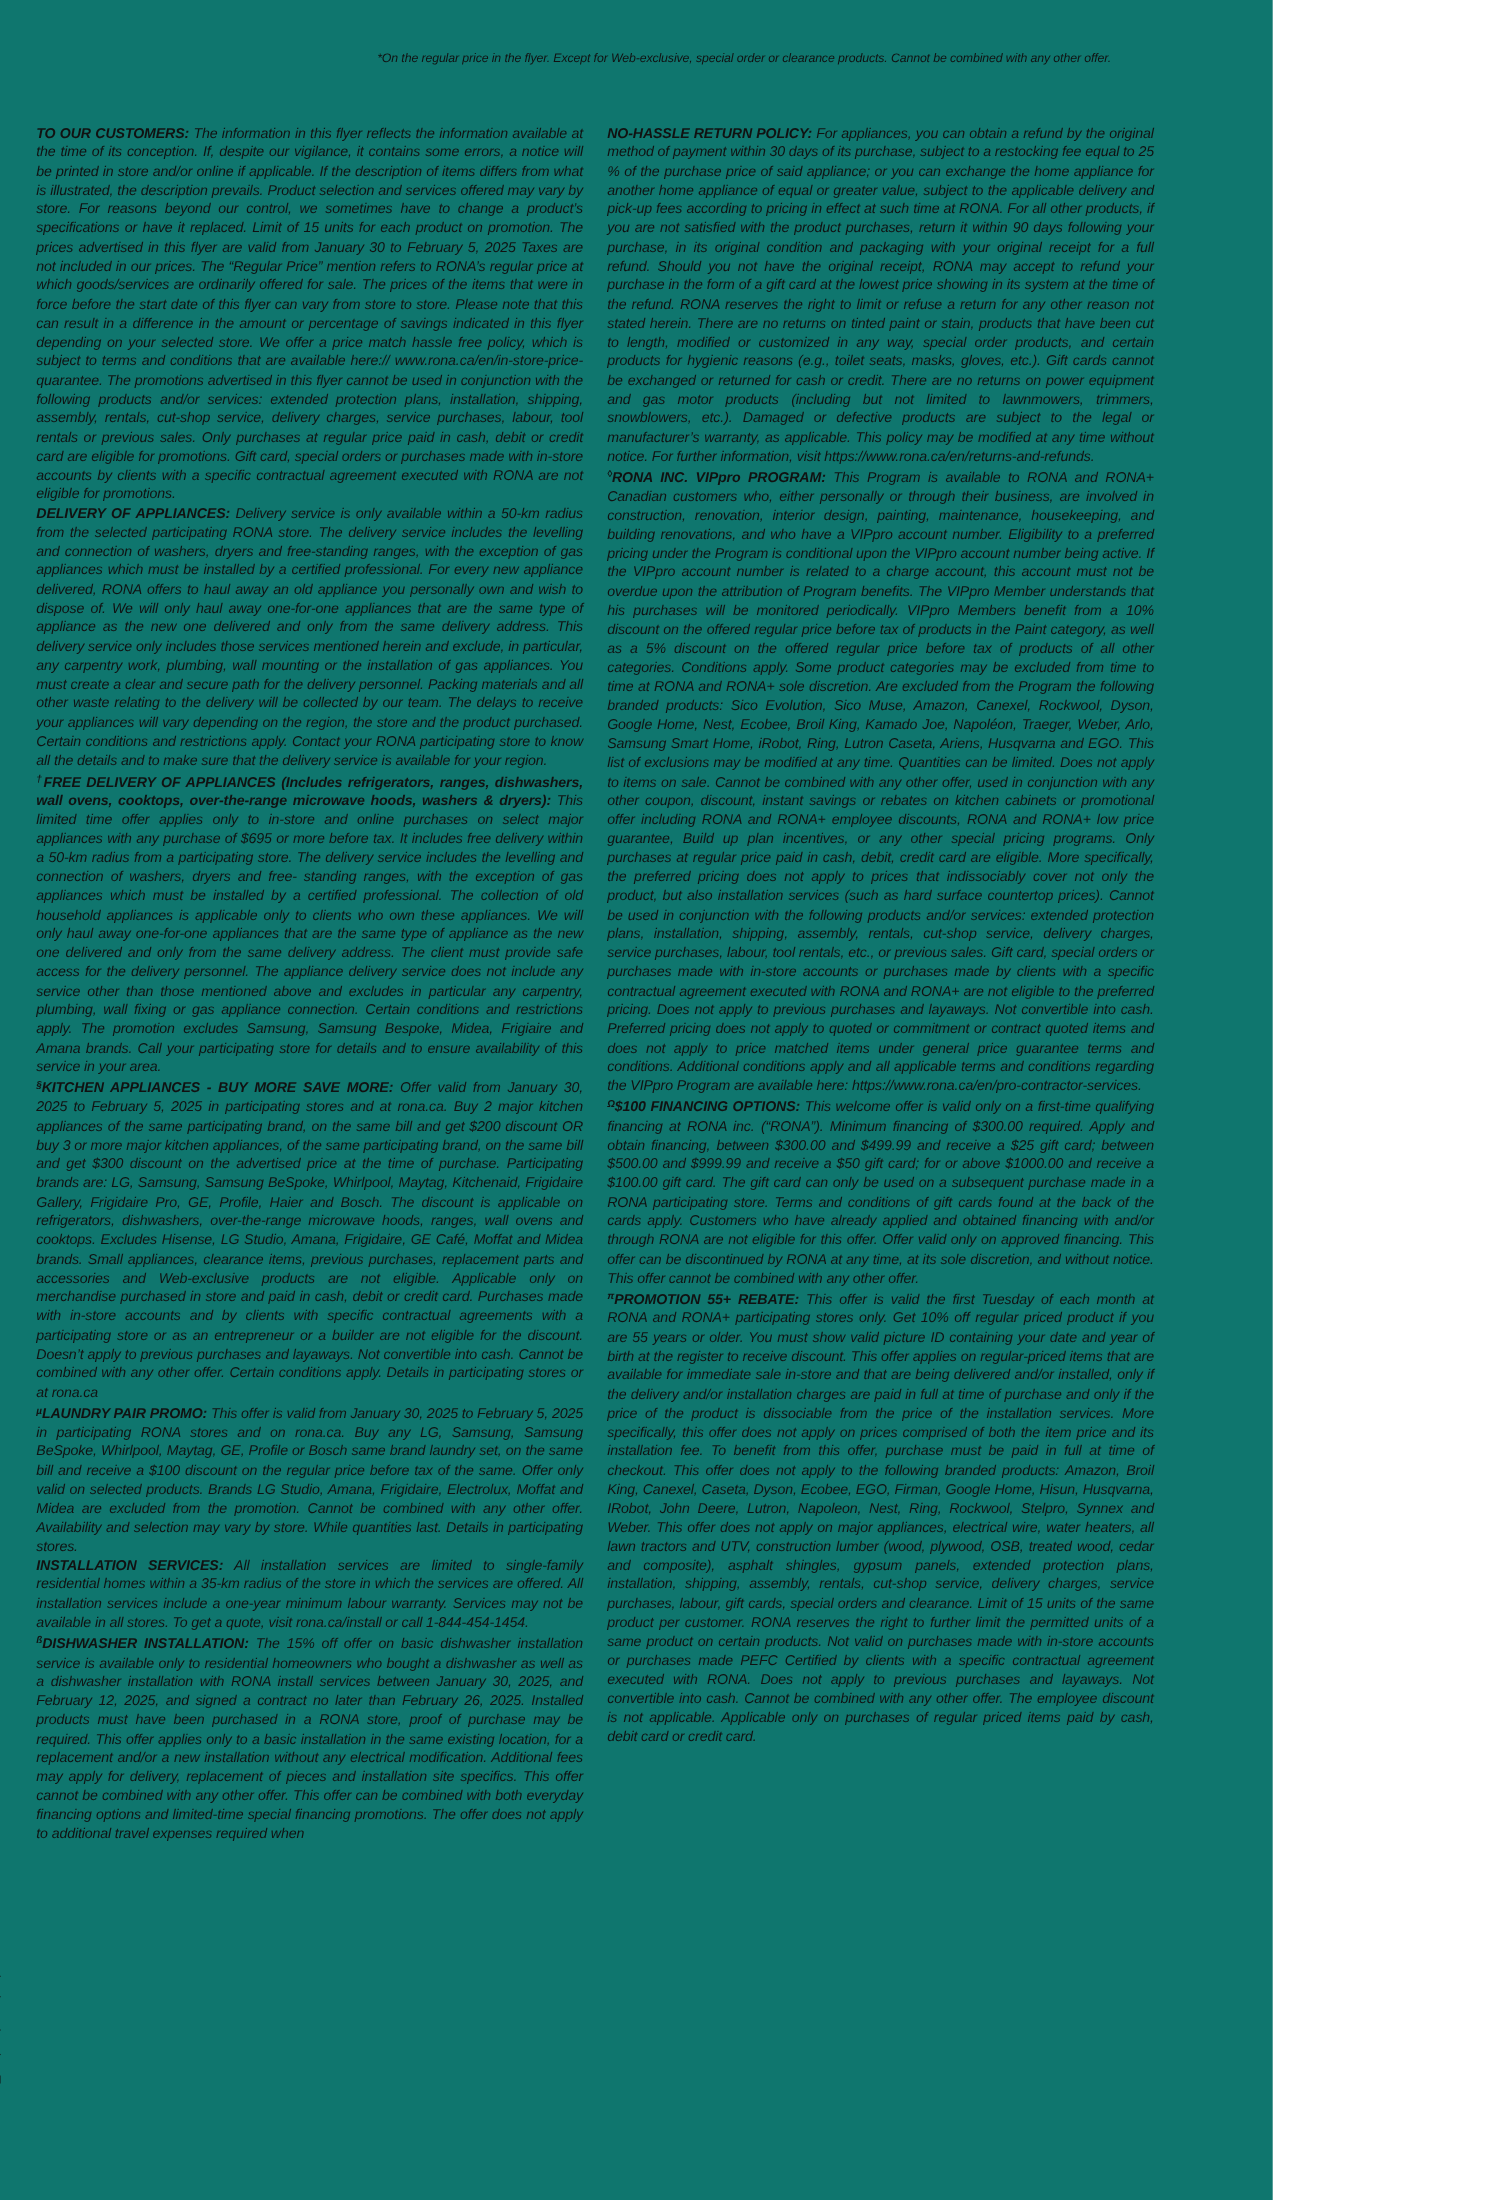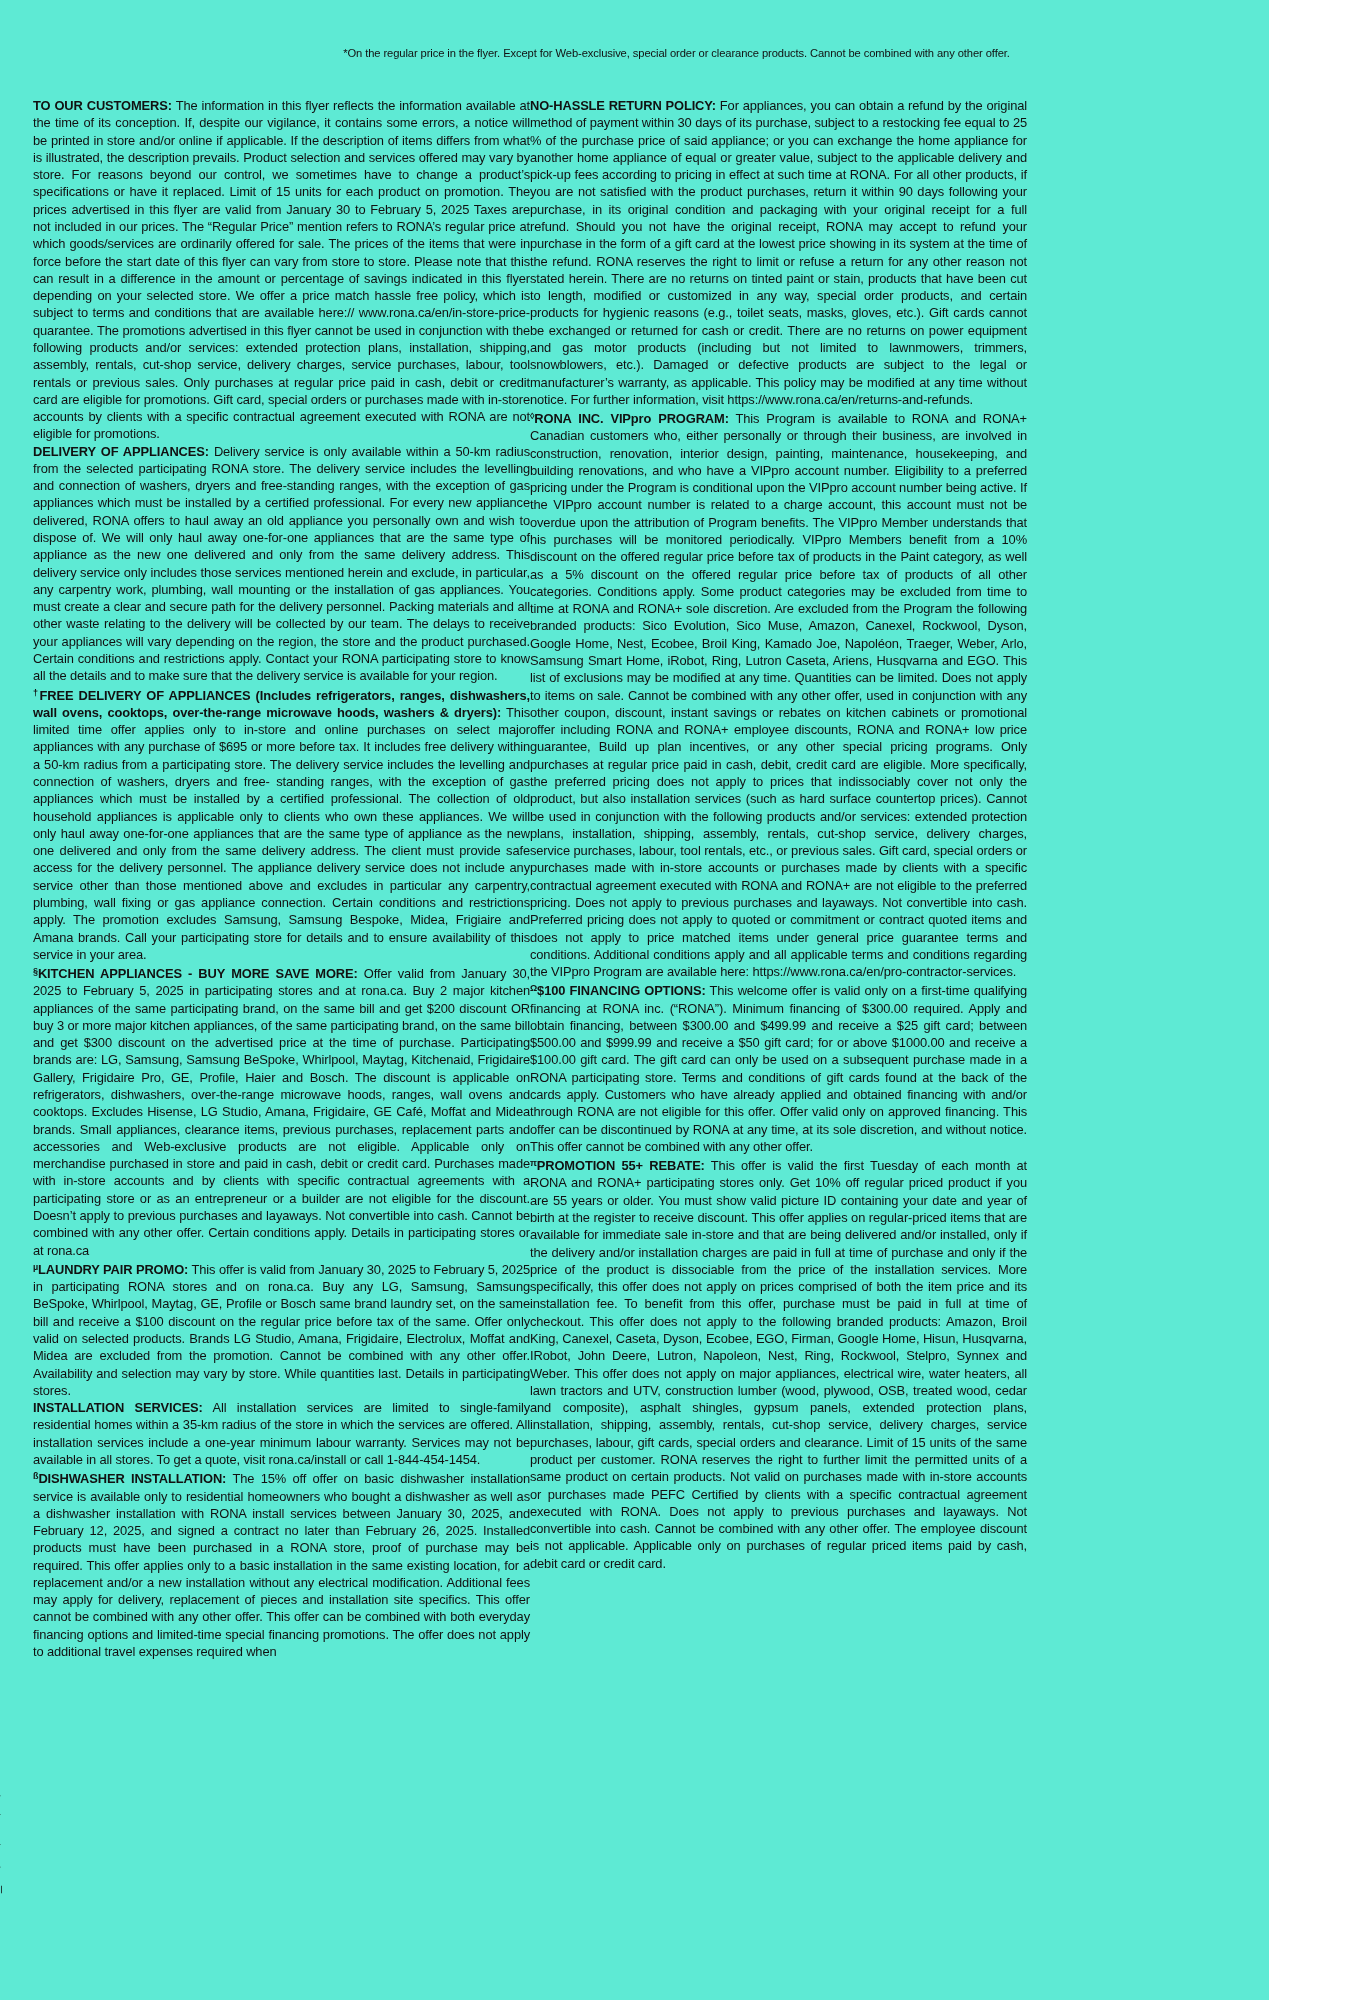--- a/index.html
+++ b/index.html
@@ -6,25 +6,26 @@
     margin: 0;
     padding: 0;
     background: #ffffff;
   }
   body {
     font-family: "Liberation Sans", sans-serif;
     color: #111111;
   }
   .page {
     position: relative;
-    width: 1269px;
+    width: 1157px;
     height: 2000px;
-    background: #5eead4;
+    background: #0f766e;
     overflow: hidden;
     box-sizing: border-box;
+    font-style: italic;
   }
   .asterisk-note {
     position: absolute;
     top: 46px;
     left: 0;
     width: 1353px;
     text-align: center;
     font-size: 11.2px;
     line-height: 14px;
     letter-spacing: -0.1px;
@@ -36,24 +37,25 @@
     width: 1292px;
     font-size: 12.6px;
     line-height: 17.5px;
     letter-spacing: -0.15px;
   }
   .preamble .l1 { display: block; }
   .preamble .l2 { display: block; }
 
   .columns {
     position: absolute;
-    top: 97px;
+    top: 112px;
     left: 33px;
     width: 1292px;
     display: flex;
+    gap: 22px;
   }
   .col {
     width: 497px;
     font-size: 12.9px;
     line-height: 17.28px;
     text-align: justify;
     letter-spacing: -0.12px;
     -webkit-hyphens: none;
     hyphens: none;
   }

